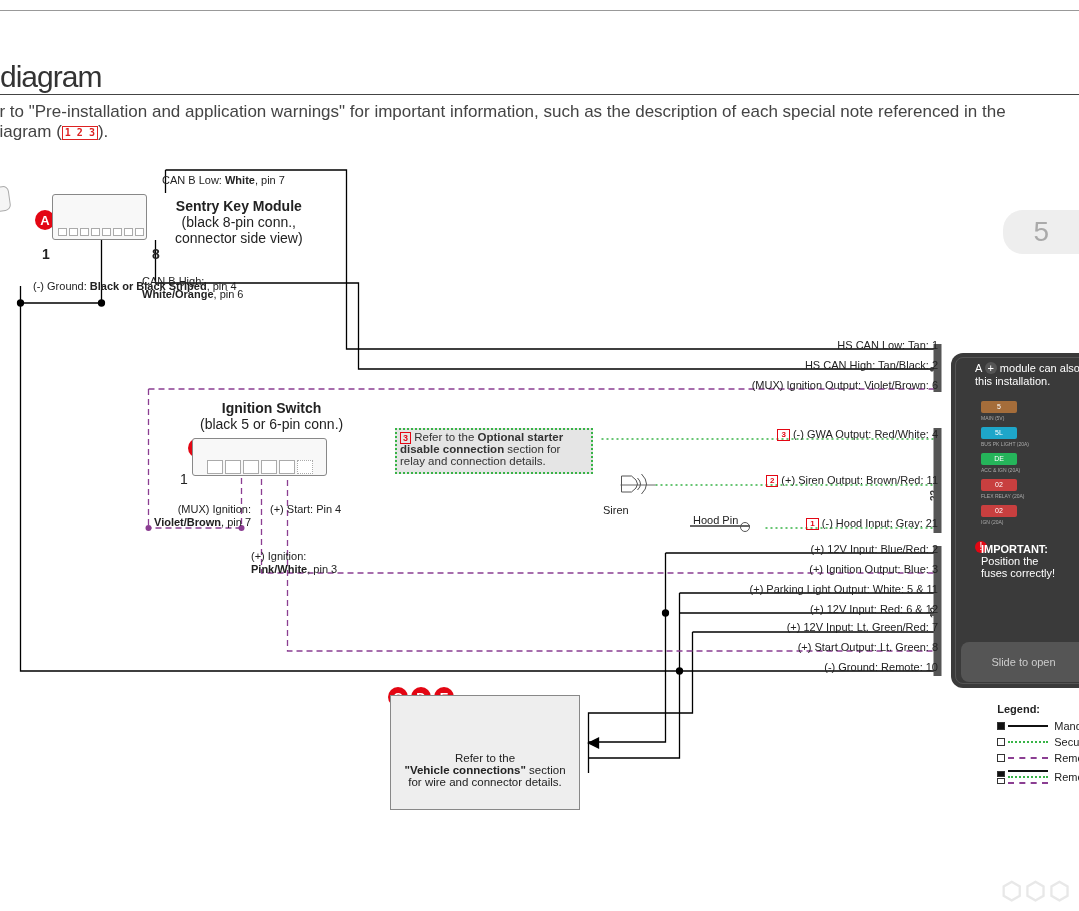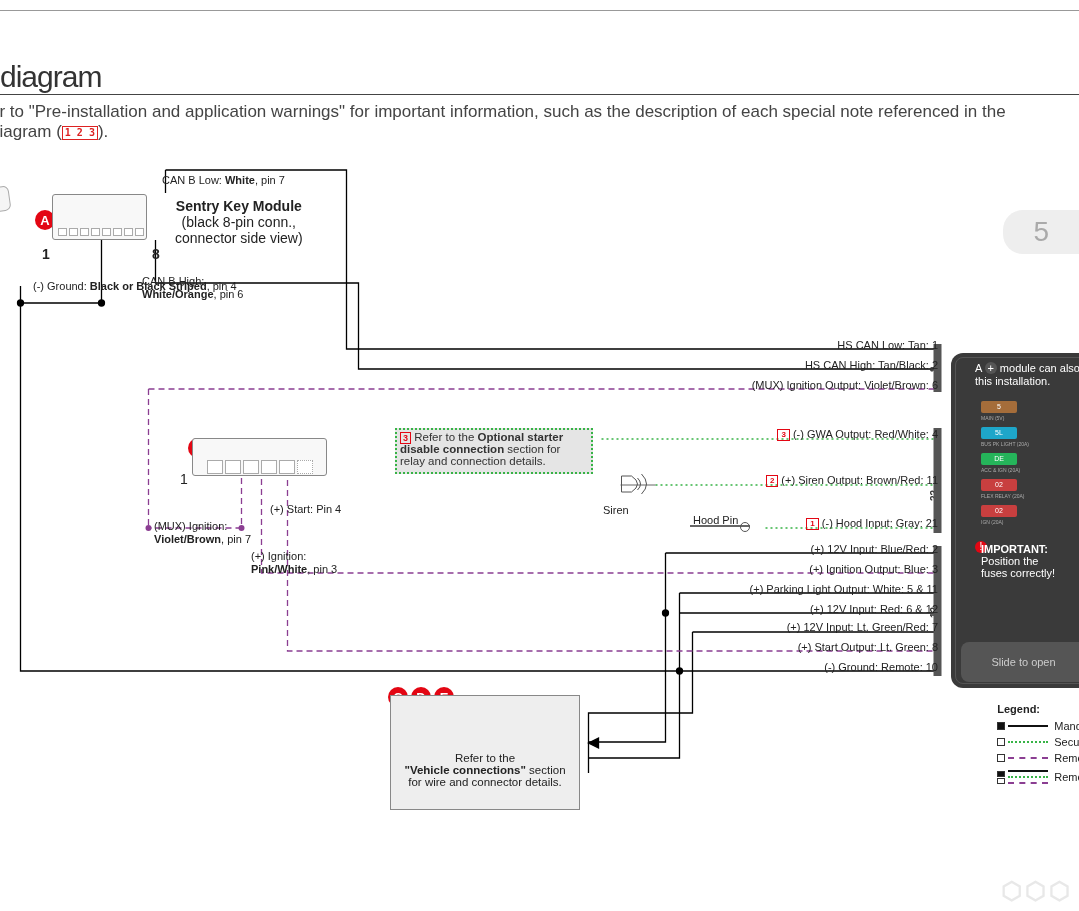--- a/index.html
+++ b/index.html
@@ -233,33 +233,37 @@
 </div>
 <div class="note-label" style="top:127px; left:152px;">
   <span>CAN B High:</span><br><b>White/Orange</b><span>,
 pin 6</span>
 </div>
 <div class="note-label" style="top:132px; left:11px;padding-left:32px;">
   <span>(-) Ground:</span> <b>Black or
 Black Striped</b><span>, pin 4</span>
 </div>
 
+<div class="ign-title">
+  <b>Ignition Switch</b><br>
+  <span>(black 5 or 6-pin conn.)</span>
+</div>
 <div class="badge b">B</div>
 <div class="conn-box conn-b"></div>
 <div class="pinrow" style="top:312px; left:217px;">
   <div class="pincell" style="width:16px;height:14px"></div>
       <div class="pincell" style="width:16px;height:14px"></div>
       <div class="pincell" style="width:16px;height:14px"></div>
   <div class="pincell" style="width:16px;height:14px"></div>
       <div class="pincell" style="width:16px;height:14px"></div>
       <div class="pincell" style="width:16px;height:14px;border-style:dotted"></div>
 </div>
 <div class="pin1b">1</div>
 
-<div class="note-label" style="top:372px; left:164px; text-align:left;">
+<div class="note-label" style="top:355px; left:164px; text-align:right;">
   <span>(MUX) Ignition:</span><br><b>Violet/Brown</b><span>, pin 7</span>
 </div>
 <div class="note-label" style="top:355px; left:280px;">(+) Start: Pin 4</div>
 <div class="note-label" style="top:402px; left:261px;">
   <span>(+) Ignition:</span><br><b>Pink/White</b><span>, pin 3</span>
 </div>
 
 <div class="opt-box">
   <span class="reftag">3</span>
   <span>Refer to the </span><b>Optional starter disable connection</b><span> section for relay and connection details.</span>

